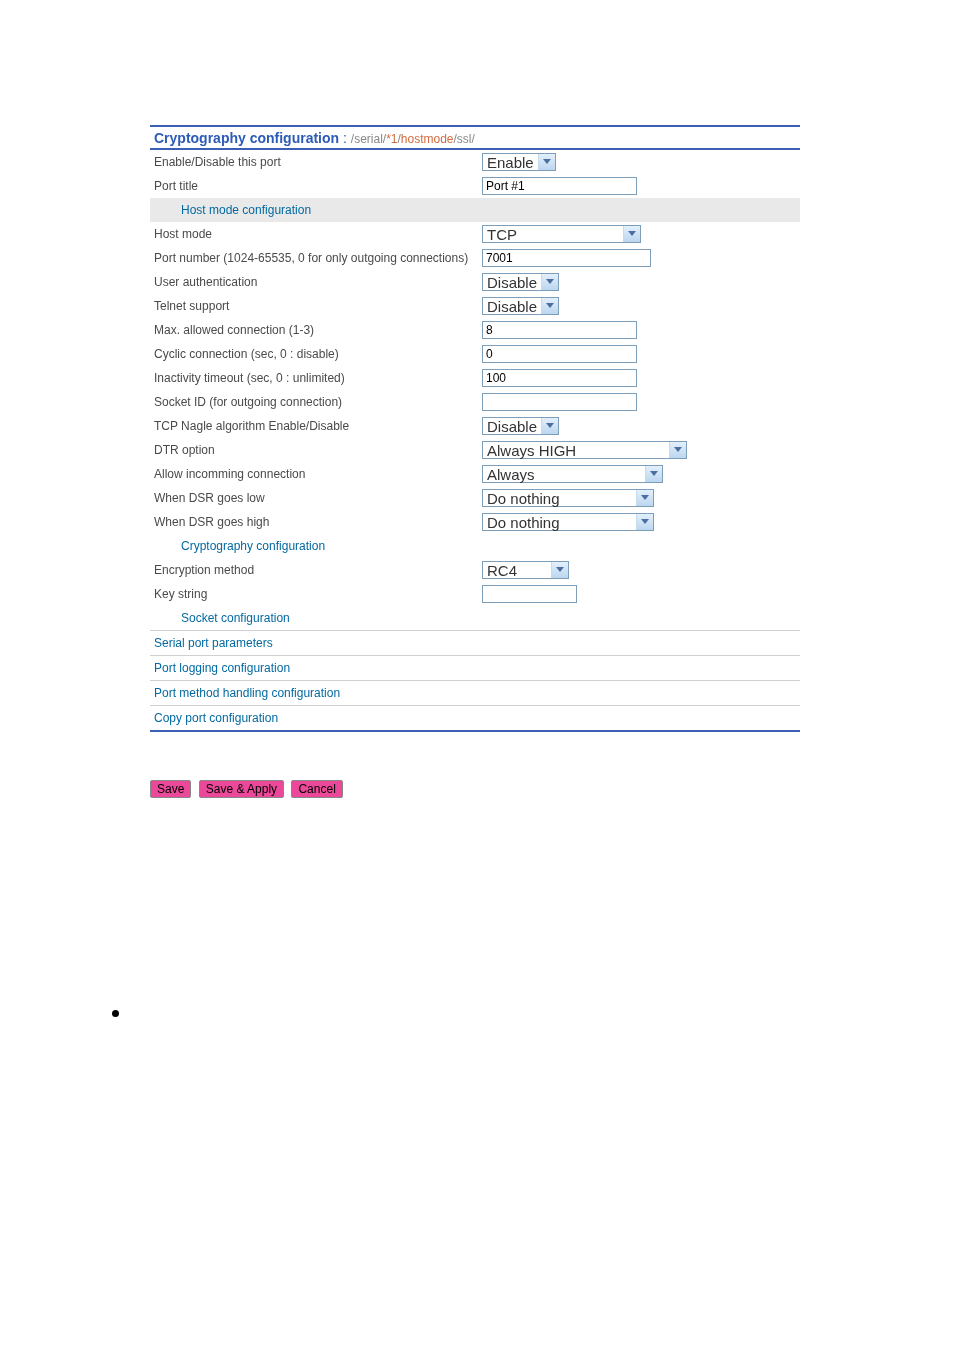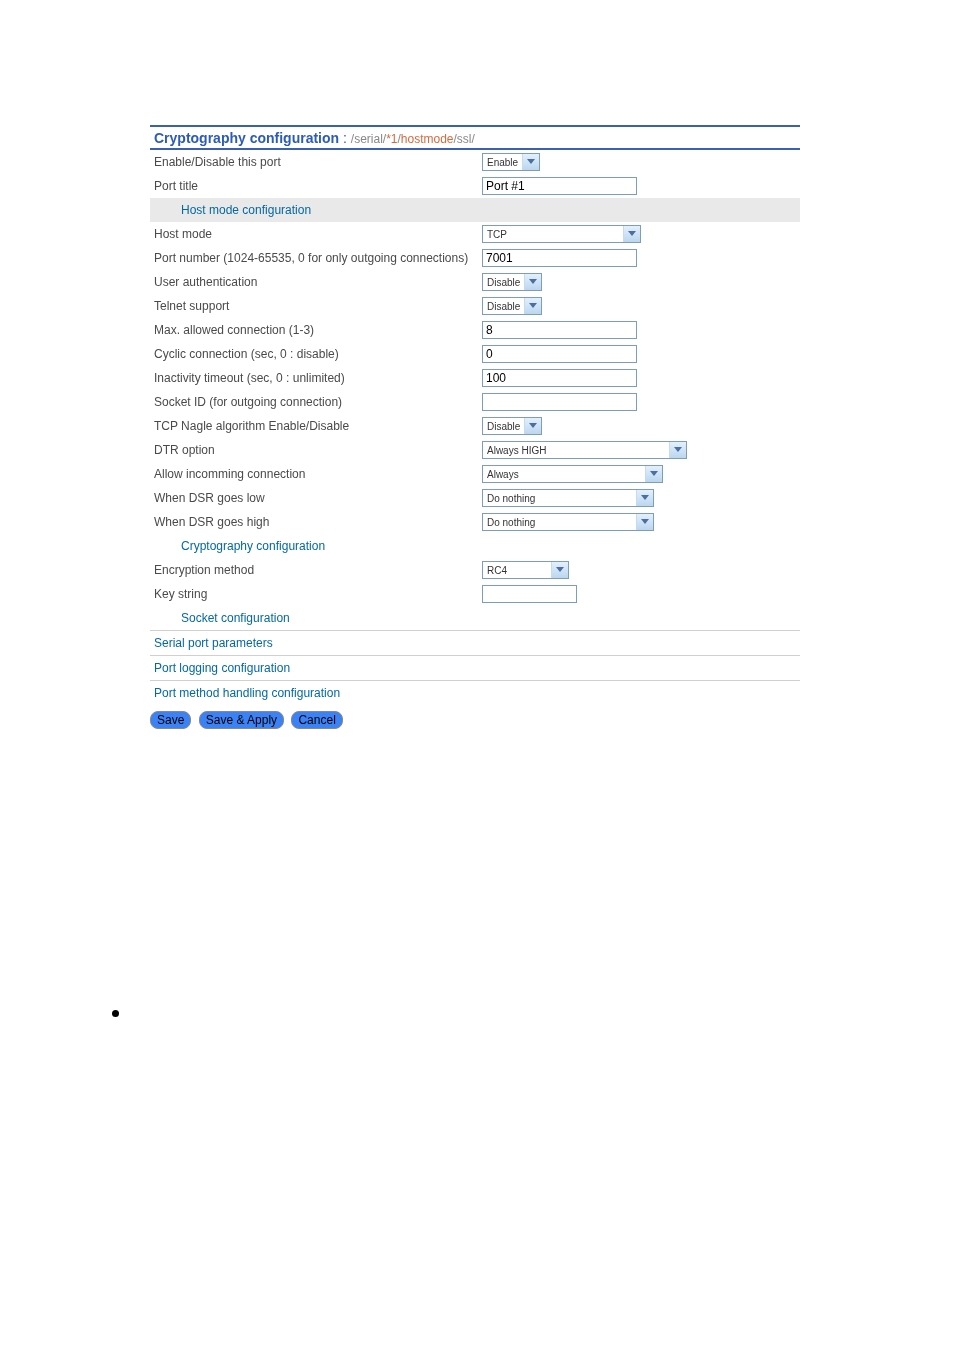--- a/index.html
+++ b/index.html
@@ -74,21 +74,21 @@
   .select-wrap {
     display: inline-flex;
     align-items: stretch;
     border: 1px solid #7e9db9;
     background: #fff;
     height: 18px;
     box-sizing: border-box;
   }
   .select-wrap .val {
     padding: 1px 4px;
-    font-size: 10px;
+    font-size: 15px;
     line-height: 15px;
     white-space: nowrap;
   }
   .select-wrap .arrow {
     width: 16px;
     background: linear-gradient(#e3f0fc, #bcd6ef);
     border-left: 1px solid #c7dbef;
     display: flex;
     align-items: center;
     justify-content: center;
@@ -104,27 +104,28 @@
     padding: 7px 3px;
     font-size: 12px;
     font-family: inherit;
   }
   .buttons {
     margin-top: 6px;
   }
   button.btn {
     font-family: inherit;
     font-size: 12px;
-    background: #3b82f6;
+    background: #ec4899;
     border: 1px solid #888;
-    border-radius: 8px;
+    border-radius: 2px;
     padding: 0px 6px;
     height: 18px;
     cursor: pointer;
     margin-right: 4px;
+    margin-top: 42px;
   }
   .bullet {
     position: absolute;
     left: 112px;
     top: 1010px;
     width: 7px;
     height: 7px;
     background: #000;
     border-radius: 50%;
   }
@@ -168,21 +169,21 @@
           <span class="arrow">
                 <svg viewBox="0 0 8 6">
                   <path d="M0 0 L8 0 L4 5 Z" fill="#4a6fa0"></path>
                 </svg>
               </span>
         </span>
       </td>
     </tr>
     <tr>
       <td class="label i2">Port number (1024-65535, 0 for only outgoing connections)</td>
-      <td><input class="txt" style="width: 155px;" value="7001"></td>
+      <td><input class="txt" style="width: 169px;" value="7001"></td>
     </tr>
     <tr>
       <td class="label i2">User authentication</td>
       <td>
         <span class="select-wrap">
           <span class="val">Disable</span>
           <span class="arrow">
                 <svg viewBox="0 0 8 6">
                   <path d="M0 0 L8 0 L4 5 Z" fill="#4a6fa0"></path>
                 </svg>
@@ -308,20 +309,23 @@
       <td class="i2" colspan="2"><span class="section-link">Socket configuration</span></td>
     </tr>
     <tr class="navrow">
       <td class="i1" colspan="2"><span class="nav-link">Serial port parameters</span></td>
     </tr>
     <tr class="navrow">
       <td class="i1" colspan="2"><span class="nav-link">Port logging configuration</span></td>
     </tr>
     <tr class="navrow">
       <td class="i1" colspan="2"><span class="nav-link">Port method handling configuration</span></td>
+    </tr>
+    <tr class="navrow lastnav">
+      <td class="i1" colspan="2"><span class="nav-link">Copy port configuration</span></td>
     </tr>
   </tbody>
     </table>
 
   <div class="buttons">
     <button class="btn">Save</button>
     <button class="btn">Save &amp; Apply</button>
     <button class="btn">Cancel</button>
   </div>
 </div>

